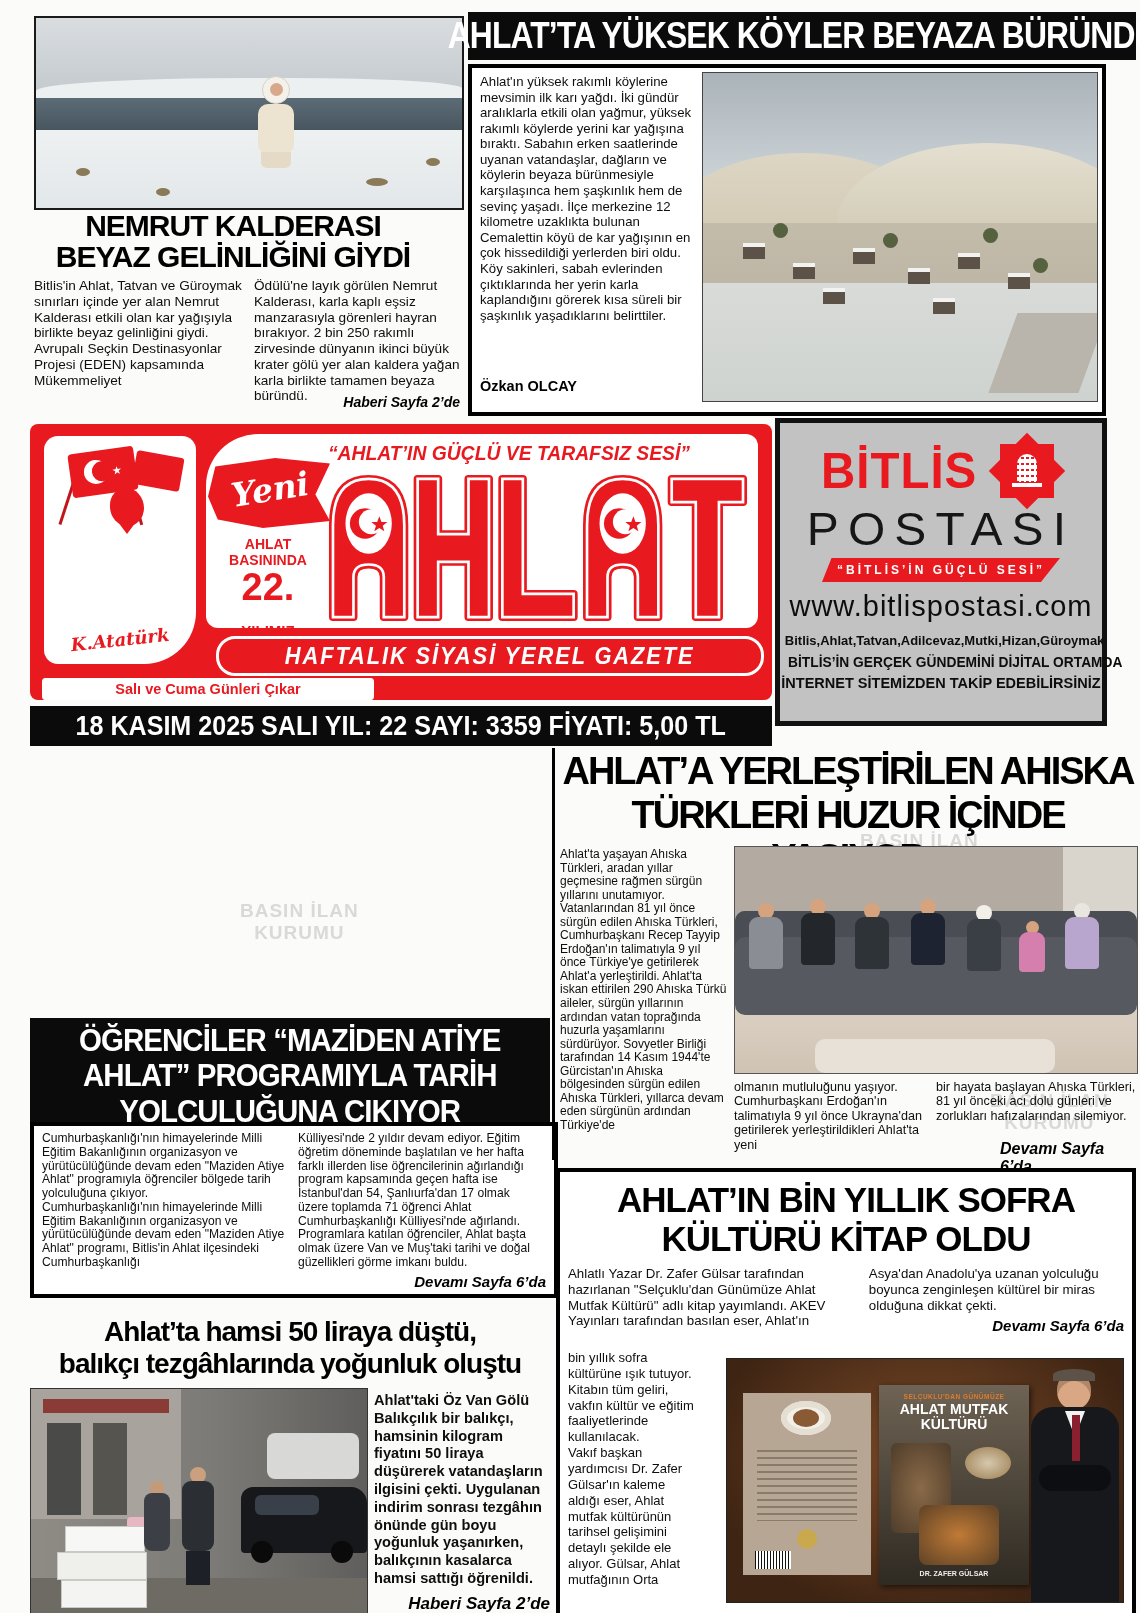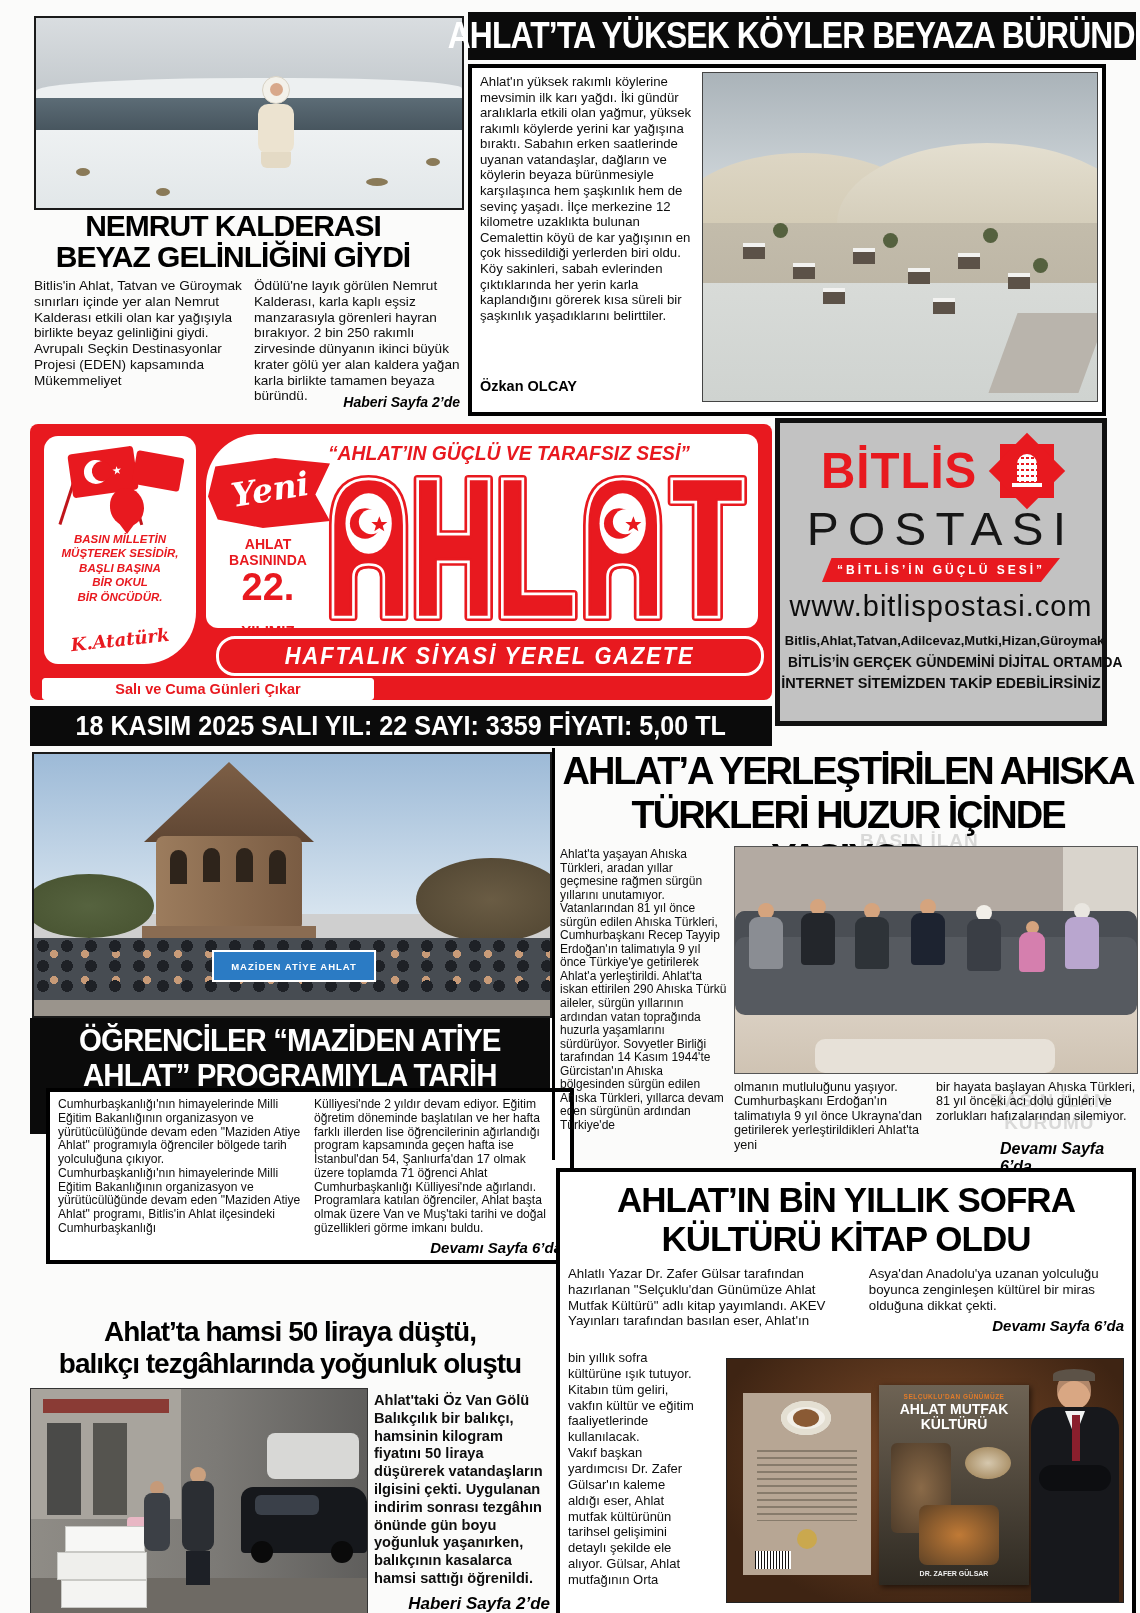--- a/index.html
+++ b/index.html
@@ -137,25 +137,20 @@
         <div class="abs" style="left:70px;top:18px;width:3px;height:60px;background:#c0151a;transform:rotate(-16deg);"></div>
         <div class="abs" style="left:8px;top:2px;width:66px;height:44px;background:#e8191f;border-radius:4px;transform:rotate(-8deg);">
           <div class="abs" style="left:14px;top:9px;width:24px;height:24px;border-radius:50%;background:#fff;"></div>
           <div class="abs" style="left:22px;top:11px;width:20px;height:20px;border-radius:50%;background:#e8191f;"></div>
           <div class="abs" style="left:42px;top:16px;color:#fff;font-size:11px;">★</div>
         </div>
         <div class="abs" style="left:72px;top:6px;width:48px;height:34px;background:#e8191f;border-radius:3px;transform:rotate(10deg);"></div>
         <div class="abs" style="left:48px;top:40px;width:34px;height:38px;background:#e8191f;border-radius:46% 54% 48% 52%;"></div>
         <div class="abs" style="left:56px;top:74px;width:18px;height:12px;background:#e8191f;clip-path:polygon(0 0,100% 0,50% 100%);"></div>
       </div>
-      <div class="pre redtxt abs" style="left:0;top:96px;width:100%;text-align:center;font-weight:bold;font-style:italic;font-size:11.5px;line-height:1.25;">BASIN MİLLETİN
-MÜŞTEREK SESİDİR,
-BAŞLI BAŞINA
-BİR OKUL
-BİR ÖNCÜDÜR.</div>
       <div class="redtxt abs" style="left:0;bottom:14px;width:100%;text-align:center;font-family:'DejaVu Serif',serif;font-style:italic;font-weight:bold;font-size:18px;transform:rotate(-6deg);">K.Atatürk</div>
     </div>
 
     <div class="whitebox" style="left:176px;top:10px;width:552px;height:194px;border-radius:52px 12px 12px 12px;">
       <div class="redtxt abs" style="left:96px;top:7px;width:450px;text-align:center;font-weight:bold;font-style:italic;font-size:21px;letter-spacing:0;white-space:nowrap;transform:scaleX(.92);transform-origin:left;">“AHLAT’IN GÜÇLÜ VE TARAFSIZ SESİ”</div>
 
       <div class="abs" style="left:2px;top:24px;width:122px;height:70px;background:#e8191f;clip-path:polygon(0 55%,6% 12%,55% 0,100% 8%,88% 52%,100% 90%,45% 100%,8% 88%);">
         <div style="color:#fff;font-family:'DejaVu Serif',serif;font-style:italic;font-weight:bold;font-size:33px;transform:rotate(-9deg);padding:12px 0 0 22px;">Yeni</div>
       </div>
       <div class="redtxt pre abs" style="left:4px;top:102px;width:116px;text-align:center;font-weight:bold;font-size:14px;line-height:1.15;">AHLAT
@@ -220,46 +215,28 @@
     <div style="color:#0d0d0d;font-size:29px;margin-top:8px;letter-spacing:1px;">www.bitlispostasi.com</div>
     <div style="color:#0d0d0d;font-weight:bold;font-size:13.4px;margin-top:10px;white-space:nowrap;transform:scaleX(.97);">Bitlis,Ahlat,Tatvan,Adilcevaz,Mutki,Hizan,Güroymak</div>
     <div style="color:#0d0d0d;font-weight:bold;font-size:14.5px;margin-top:6px;white-space:nowrap;transform:scaleX(.95);">BİTLİS’İN GERÇEK GÜNDEMİNİ DİJİTAL ORTAMDA</div>
     <div style="color:#0d0d0d;font-weight:bold;font-size:14.5px;margin-top:5px;">İNTERNET SİTEMİZDEN TAKİP EDEBİLİRSİNİZ</div>
   </div>
 
   <div class="blackbar abs" style="left:30px;top:706px;width:742px;height:40px;">
     <span class="cx2" style="font-size:27px;font-weight:bold;white-space:nowrap;">18 KASIM 2025 SALI YIL: 22 SAYI: 3359 FİYATI: 5,00 TL</span>
   </div>
 
-  <div class="ph" style="left:32px;top:752px;width:516px;height:262px;">
-    <div class="abs" style="left:0;top:0;width:100%;height:160px;background:linear-gradient(#9dbad7,#d7e4ef);"></div>
-    <div class="abs" style="left:110px;top:8px;width:170px;height:80px;background:linear-gradient(#7d5f46,#5f4633);clip-path:polygon(50% 0,100% 100%,0 100%);"></div>
-    <div class="abs" style="left:122px;top:82px;width:146px;height:96px;background:linear-gradient(90deg,#9c7c5d,#7a5c43);border-radius:8px;">
-      <div class="arch" style="left:14px;top:14px;"></div>
-      <div class="arch" style="left:47px;top:12px;"></div>
-      <div class="arch" style="left:80px;top:12px;"></div>
-      <div class="arch" style="left:113px;top:14px;"></div>
-    </div>
-    <div class="abs" style="left:108px;top:172px;width:174px;height:22px;background:#8a6c52;"></div>
-    <div class="abs" style="left:-10px;top:120px;width:130px;height:64px;border-radius:50%;background:radial-gradient(#56633f,#46512f);"></div>
-    <div class="abs" style="right:-16px;top:104px;width:150px;height:84px;border-radius:50%;background:radial-gradient(#6a5c44,#4e4330);"></div>
-    <div class="abs" style="left:0;top:188px;width:100%;height:74px;background:#9a948c;"></div>
-    <div class="abs" style="left:0;top:184px;width:100%;height:62px;background-color:#474c52;background-image:radial-gradient(circle 6px at 9px 8px,#1e2126 97%,transparent),radial-gradient(circle 4px at 20px 16px,#c89b78 97%,transparent);background-size:24px 20px,31px 26px;"></div>
-    <div class="abs" style="left:178px;top:196px;width:160px;height:28px;background:#2b7bc4;border:2px solid #fff;display:flex;align-items:center;justify-content:center;">
-      <span style="color:#fff;font-weight:bold;font-size:9.5px;letter-spacing:1px;">MAZİDEN ATİYE AHLAT</span>
-    </div>
-  </div>
 
   <div class="blackbar abs pre" style="left:30px;top:1018px;width:520px;height:116px;">
     <span class="pre" style="font-weight:bold;font-size:31px;line-height:1.14;text-align:center;letter-spacing:-1px;transform:scaleX(.95);display:inline-block;">ÖĞRENCİLER “MAZİDEN ATİYE
 AHLAT” PROGRAMIYLA TARİH
 YOLCULUĞUNA ÇIKIYOR</span>
   </div>
 
-  <div class="artbox abs" style="left:30px;top:1088px;width:520px;height:168px;margin-left:16px;">
+  <div class="artbox abs" style="left:30px;top:1122px;width:520px;height:168px;">
     <div class="abs bodytxt pre" style="left:8px;top:6px;width:248px;font-size:12.1px;line-height:1.14;">      Cumhurbaşkanlığı'nın himayelerinde Milli Eğitim Bakanlığının organizasyon ve yürütücülüğünde devam eden "Maziden Atiye Ahlat" programıyla öğrenciler bölgede tarih yolculuğuna çıkıyor.
    Cumhurbaşkanlığı'nın himayelerinde Milli Eğitim Bakanlığının organizasyon ve yürütücülüğünde devam eden "Maziden Atiye Ahlat" programı, Bitlis'in Ahlat ilçesindeki Cumhurbaşkanlığı</div>
     <div class="abs bodytxt" style="left:264px;top:6px;width:244px;font-size:12.1px;line-height:1.14;">Külliyesi'nde 2 yıldır devam ediyor. Eğitim öğretim döneminde başlatılan ve her hafta farklı illerden lise öğrencilerinin ağırlandığı program kapsamında geçen hafta ise İstanbul'dan 54, Şanlıurfa'dan 17 olmak üzere toplamda 71 öğrenci Ahlat Cumhurbaşkanlığı Külliyesi'nde ağırlandı. Programlara katılan öğrenciler, Ahlat başta olmak üzere Van ve Muş'taki tarihi ve doğal güzellikleri görme imkanı buldu.</div>
     <div class="more abs" style="right:8px;bottom:4px;font-size:15px;">Devamı Sayfa 6’da</div>
   </div>
 
   <div class="abs z" style="left:552px;top:748px;width:3px;height:412px;background:#000;"></div>
 
   <div class="abs z pre" style="left:558px;top:750px;width:580px;text-align:center;font-weight:bold;font-size:38px;line-height:1.15;color:#000;letter-spacing:-2px;">AHLAT’A YERLEŞTİRİLEN AHISKA
 TÜRKLERİ HUZUR İÇİNDE YAŞIYOR</div>

